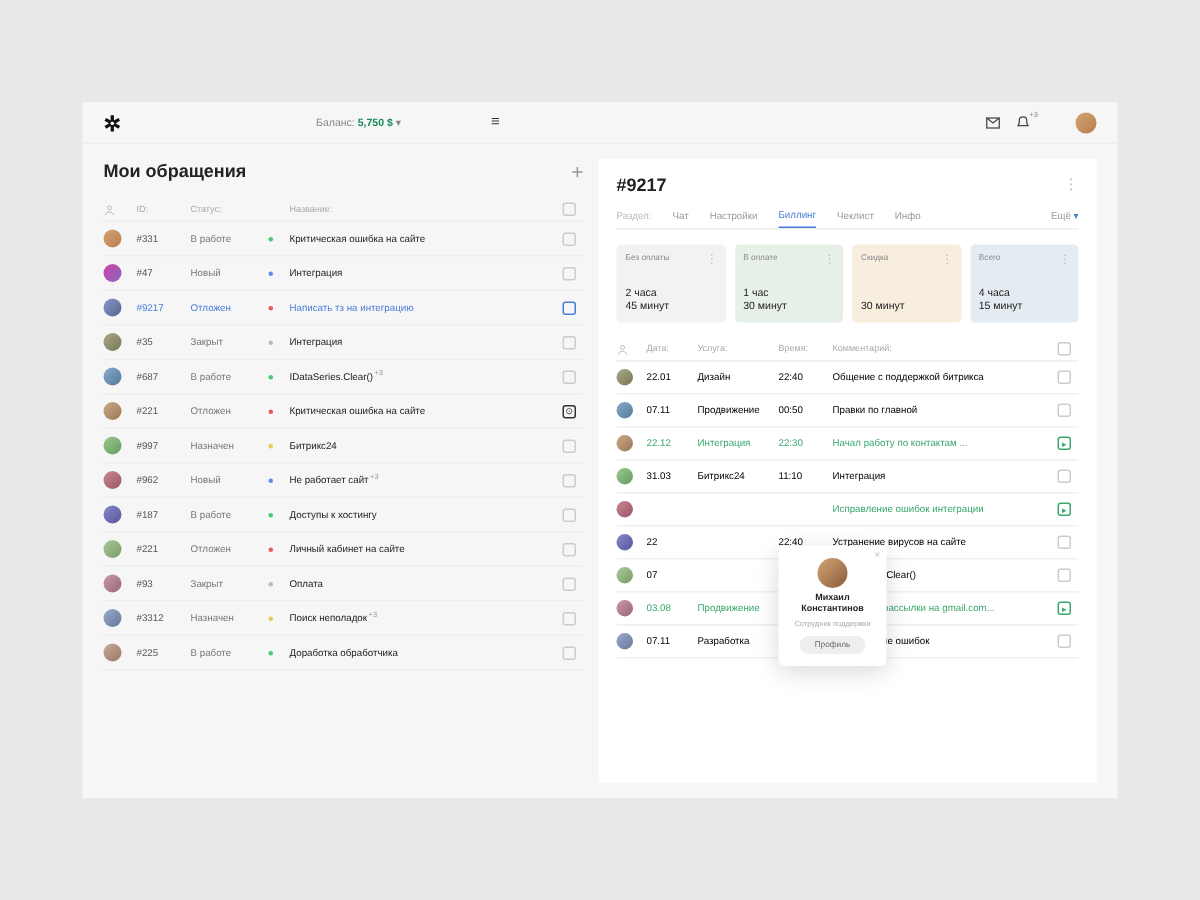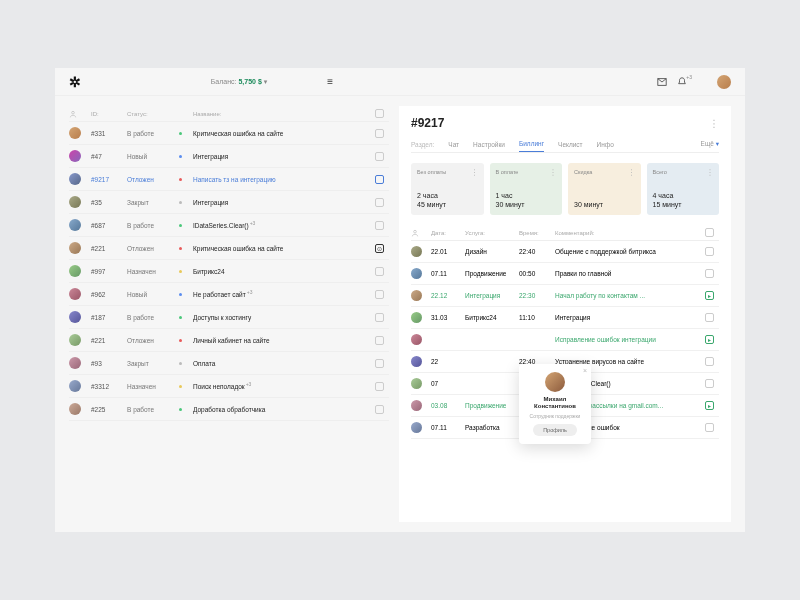--- a/index.html
+++ b/index.html
@@ -84,20 +84,24 @@
             <path d="M6 1c-2 0-3 1.5-3 3v2l-1 2h8l-1-2V4c0-1.5-1-3-3-3z" fill="none" stroke="#444" stroke-width="1"></path>
           </svg>
           <span class="bell-badge">+3</span>
         </div>
       <div class="avatar" style="margin-left:20px"></div>
     </div>
   </div>
 
   <div class="main">
     <div class="left">
+      <div class="left-head">
+        <h1>Мои обращения</h1>
+        <div class="plus">+</div>
+      </div>
       <div class="thead">
         <div>
             <svg width="8" height="8" viewBox="0 0 12 12">
               <circle cx="6" cy="4" r="2" fill="none" stroke="#bbb"></circle>
               <path d="M2 11c0-2 2-3 4-3s4 1 4 3" fill="none" stroke="#bbb"></path>
             </svg>
           </div>
         <div>ID:</div>
         <div>Статус:</div>
         <div></div>

